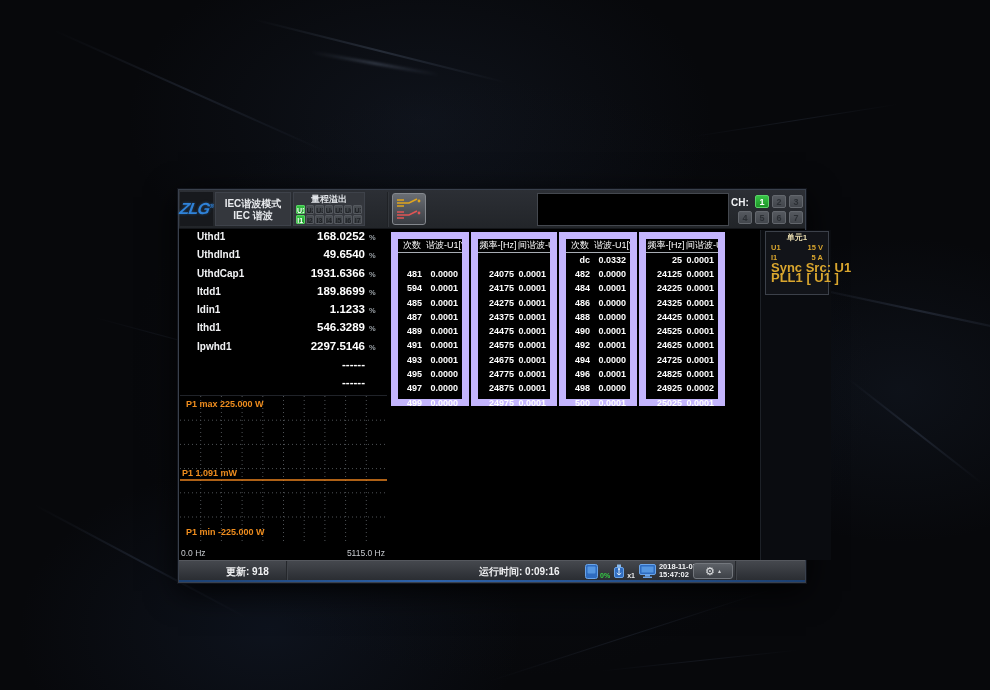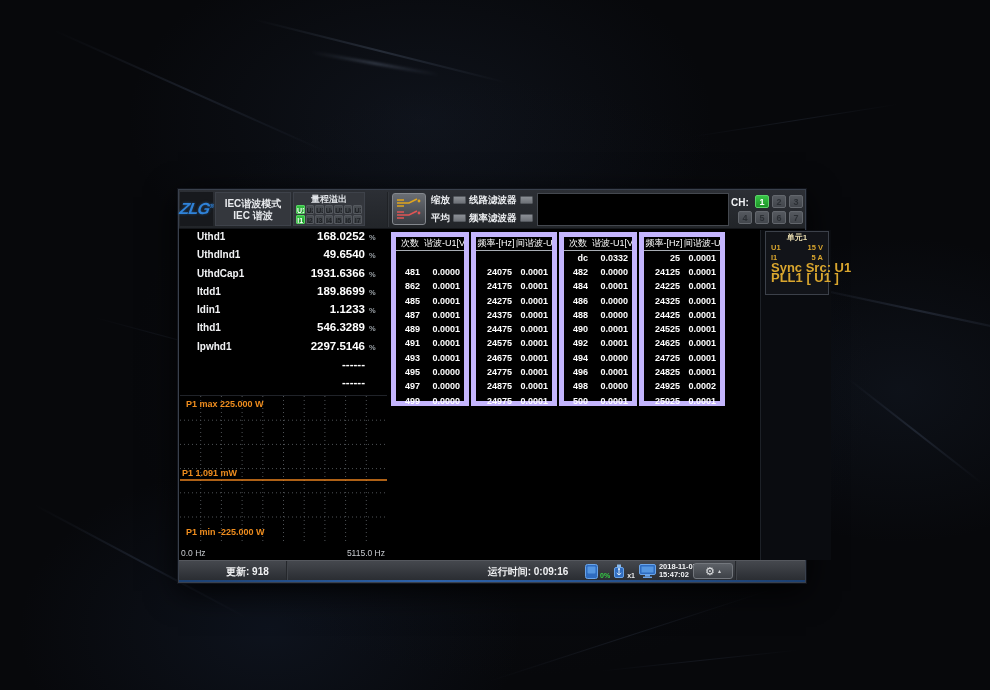--- a/index.html
+++ b/index.html
@@ -75,21 +75,21 @@
   .chart svg { position:absolute; left:0; top:0; }
   .c-label { position:absolute; font-size:9px; font-weight:bold; color:#ef8d1e; white-space:nowrap; }
   .c-max { left:6px; top:3px; }
   .c-val { left:2px; top:72px; }
   .c-min { left:6px; top:131px; }
   .axis-label { position:absolute; bottom:1px; color:#c7cacf; font-size:8.5px; }
   .ax-left { left:1px; } .ax-right { right:2px; }
 
   
   .htable { position:absolute; left:212px; top:42px; width:342px; height:174px; display:flex; gap:2px; }
-  .hg { border:5px solid #c4b5fd; background:#000; }
+  .hg { border:7px solid #c4b5fd; background:#000; }
   .hg.narrow { width:78px; } .hg.wide { width:86px; }
   .hrow { display:flex; height:14.3px; align-items:center; }
   .hrow.hhead { height:13.5px; border-bottom:1px solid #a8adb4; }
   .hc { display:block; font-size:9px; color:#fff; white-space:nowrap; overflow:hidden; }
   .hhead .hc { text-align:center; font-weight:normal; }
   .hrow:not(.hhead) .hc { text-align:right; font-weight:bold; padding-right:4px; }
   .hg.narrow .ca { width:28px; } .hg.narrow .cb { flex:1; }
   .hg.wide .ca { width:40px; } .hg.wide .cb { flex:1; }
 
   
@@ -100,21 +100,21 @@
   .unit-title { color:#e9ddb0; font-size:8px; font-weight:bold; text-align:center; line-height:10px; }
   .unit-row { display:flex; justify-content:space-between; color:#d9a62e; font-size:7.5px;
     font-weight:bold; line-height:10px; padding:0 2px; }
   .unit-line { color:#d9a62e; font-size:13px; font-weight:bold; line-height:10px; padding:0 2px; white-space:nowrap; }
 
   
   .statusbar { position:absolute; left:0; top:370px; width:626px; height:20px;
     background:linear-gradient(#45484e,#2a2d32); border-top:1px solid #55585e; }
   .sb-update { position:absolute; left:8px; top:4px; color:#f0f1f3; font-size:10px; font-weight:bold;margin-left:39px; }
   .sb-div { position:absolute; top:0; width:2px; height:20px; background:linear-gradient(90deg,#17191d,#4e5258); }
-  .sb-runtime { position:absolute; left:284px; top:4px; width:130px; text-align:center;
+  .sb-runtime { position:absolute; left:300px; top:4px; width:130px; 
     color:#f0f1f3; font-size:10px; font-weight:bold; }
   .sb-icons { position:absolute; left:406px; top:1px; height:18px; display:flex; align-items:center; gap:2px; }
   .pct { color:#35cf45; font-size:7px; font-weight:bold; align-self:flex-end; margin:0 1px 1px 0; }
   .x1 { color:#e8eaec; font-size:7px; font-weight:bold; align-self:flex-end; margin:0 2px 1px 0; }
   .sb-date { line-height:8px; margin-left:1px; }
   .sb-date div { color:#f2f3f5; font-size:7.5px; font-weight:bold; white-space:nowrap; }
   .gear-btn { position:absolute; left:514px; top:2px; width:40px; height:16px; border-radius:3px;
     background:linear-gradient(#5d6167,#3e4248); border:1px solid #73777d;
     display:flex; align-items:center; justify-content:center; gap:3px;
     color:#e2e4e6; font-size:11px; line-height:12px; }
@@ -180,34 +180,20 @@
           <circle cx="24" cy="5" r="1.4" fill="#e0a51e" stroke="none"></circle>
         </g>
         <g stroke="#e05555" stroke-width="1.6" fill="none">
           <path d="M2,16 h7 M2,19 h7 M2,22 h7"></path>
           <path d="M9,19 h5 l8,-4"></path>
           <circle cx="24" cy="17" r="1.4" fill="#e05555" stroke="none"></circle>
         </g>
       </svg>
     </div>
 
-    <div class="filters">
-      <div class="f-row">
-        <span class="f-label">缩放</span>
-        <span class="toggle"></span>
-        <span class="f-label">线路滤波器</span>
-        <span class="toggle"></span>
-      </div>
-      <div class="f-row">
-        <span class="f-label">平均</span>
-        <span class="toggle"></span>
-        <span class="f-label">频率滤波器</span>
-        <span class="toggle"></span>
-      </div>
-    </div>
 
     <div class="display"></div>
 
     <div class="ch-area">
       <span class="ch-label">CH:</span>
       <div class="ch-row1">
             <span class="chbtn on">1</span>
             <span class="chbtn">2</span>
             <span class="chbtn">3</span>
           </div>
@@ -301,21 +287,21 @@
           </div>
           <div class="hrow">
             <span class="hc ca"></span>
             <span class="hc cb"></span>
           </div>
           <div class="hrow">
             <span class="hc ca">481</span>
             <span class="hc cb">0.0000</span>
           </div>
           <div class="hrow">
-            <span class="hc ca">862</span>
+            <span class="hc ca">594</span>
             <span class="hc cb">0.0001</span>
           </div>
           <div class="hrow">
             <span class="hc ca">485</span>
             <span class="hc cb">0.0001</span>
           </div>
           <div class="hrow">
             <span class="hc ca">487</span>
             <span class="hc cb">0.0001</span>
           </div>

